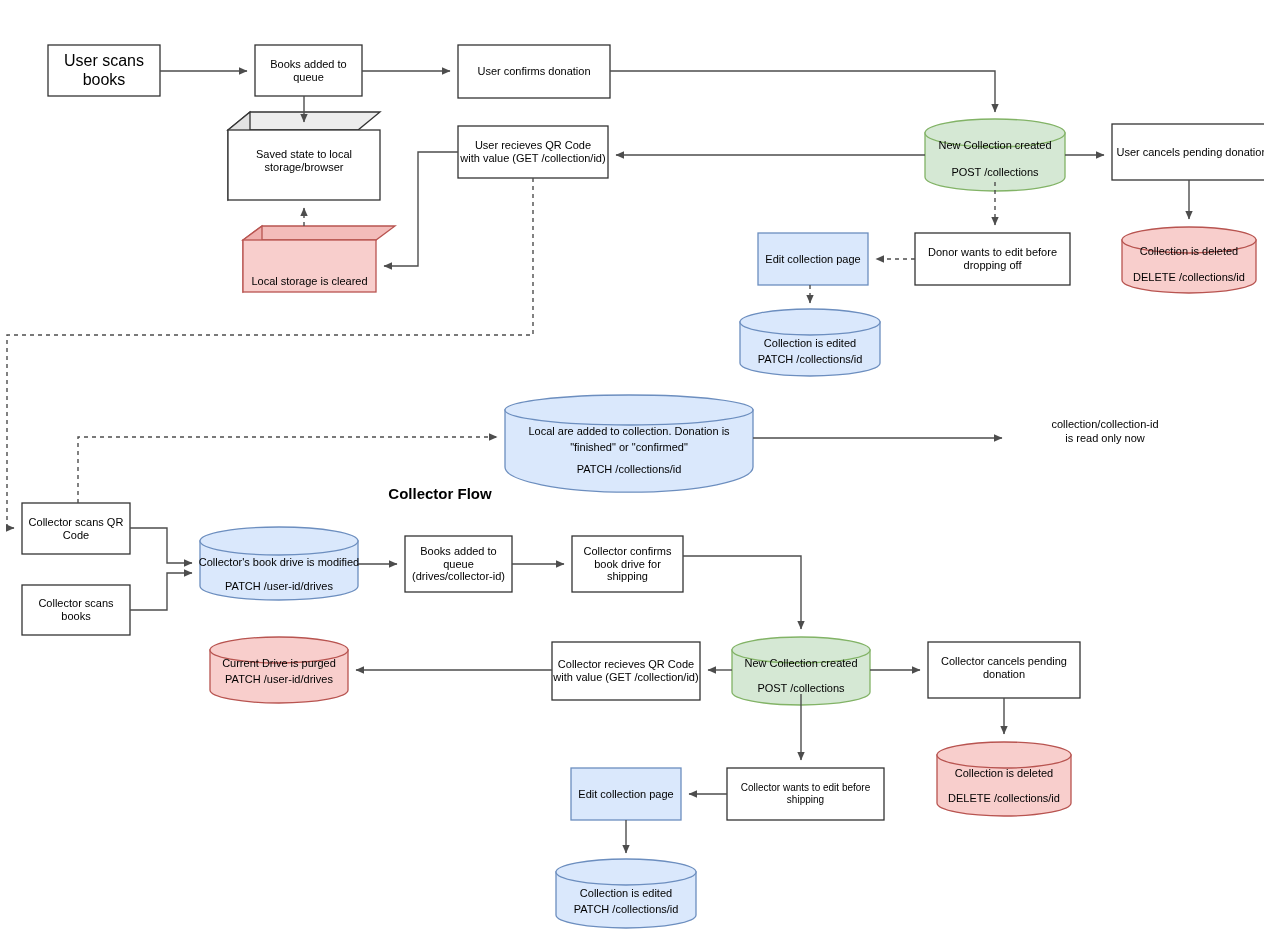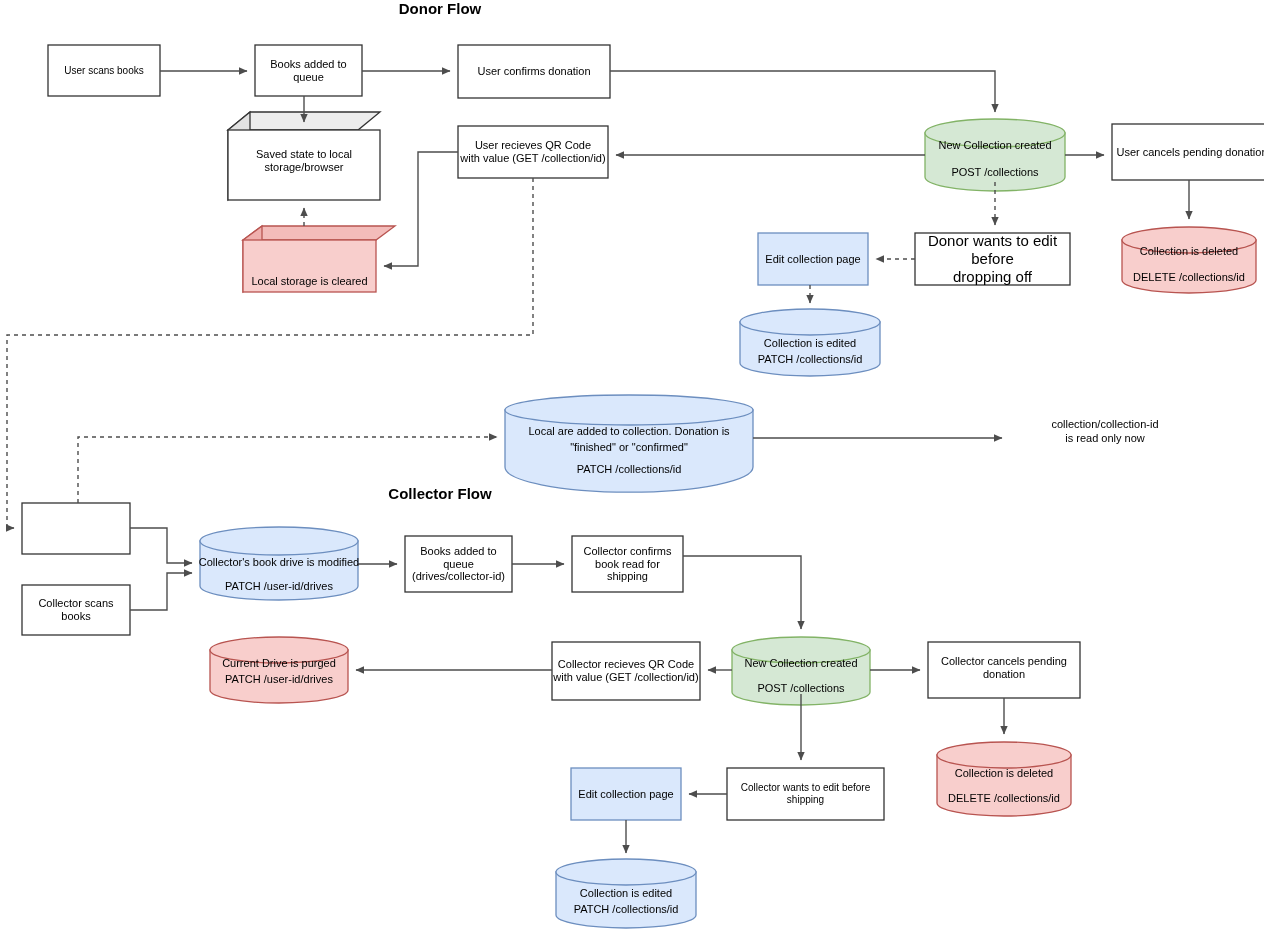--- a/index.html
+++ b/index.html
@@ -136,66 +136,67 @@
     <path class="ln" d="M683,556 L801,556 L801,629" marker-end="url(#arw)"></path>
     <path class="ln" d="M732,670 L708,670" marker-end="url(#arw)"></path>
     <path class="ln" d="M552,670 L356,670" marker-end="url(#arw)"></path>
     <path class="ln" d="M870,670 L920,670" marker-end="url(#arw)"></path>
     <path class="ln" d="M1004,698 L1004,734" marker-end="url(#arw)"></path>
     <path class="ln" d="M801,694 L801,760" marker-end="url(#arw)"></path>
     <path class="ln" d="M727,794 L689,794" marker-end="url(#arw)"></path>
     <path class="ln" d="M626,820 L626,853" marker-end="url(#arw)"></path>
   </svg>
 
-  <div class="flow-title" style="left:140px;top:0px;width:600px;">Donor Flow</div>
   <div class="flow-title" style="left:240px;top:485px;width:400px;">Collector Flow</div>
 
-  <div class="node-label" style="left:48px;top:45px;width:112px;height:51px;font-size:10px;">User scans books</div>
+  <div class="node-label" style="left:48px;top:45px;width:112px;height:51px;font-size:16px;">User scans books</div>
   <div class="node-label" style="left:255px;top:45px;width:107px;height:51px;font-size:11px;white-space:pre-line;">Books added to
 queue</div>
   <div class="node-label" style="left:458px;top:45px;width:152px;height:53px;font-size:11px;">User confirms donation</div>
   <div class="node-label" style="left:228px;top:130px;width:152px;height:61px;font-size:11px;white-space:pre-line;">Saved state to local
 storage/browser</div>
   <div class="node-label" style="left:456px;top:126px;width:154px;height:52px;font-size:11px;white-space:pre-line;">User recieves QR Code
 with value (GET /collection/id)</div>
   <div class="node-label" style="left:243px;top:240px;width:133px;height:52px;font-size:11px;margin-top:15px;">Local storage is cleared</div>
 
   <div class="node-label" style="left:925px;top:136px;width:140px;height:18px;font-size:11px;">New Collection created</div>
   <div class="node-label" style="left:925px;top:163px;width:140px;height:18px;font-size:11px;">POST /collections</div>
 
   <div class="node-label" style="left:1112px;top:124px;width:160px;height:56px;font-size:11px;">User cancels pending donation</div>
 
   <div class="node-label" style="left:1122px;top:242px;width:134px;height:18px;font-size:11px;">Collection is deleted</div>
   <div class="node-label" style="left:1122px;top:268px;width:134px;height:18px;font-size:11px;">DELETE /collections/id</div>
 
   <div class="node-label" style="left:758px;top:233px;width:110px;height:52px;font-size:11px;">Edit collection page</div>
-  <div class="node-label" style="left:915px;top:233px;width:155px;height:52px;font-size:15px;white-space:pre-line;">Donor wants to edit before
+  <div class="node-label" style="left:915px;top:233px;width:155px;height:52px;font-size:11px;white-space:pre-line;">Donor wants to edit before
 dropping off</div>
 
   <div class="node-label" style="left:740px;top:335px;width:140px;height:16px;font-size:11px;">Collection is edited</div>
   <div class="node-label" style="left:740px;top:351px;width:140px;height:16px;font-size:11px;">PATCH /collections/id</div>
 
   <div class="node-label" style="left:505px;top:423px;width:248px;height:16px;font-size:11px;">Local are added to collection. Donation is</div>
   <div class="node-label" style="left:505px;top:439px;width:248px;height:16px;font-size:11px;">"finished" or "confirmed"</div>
   <div class="node-label" style="left:505px;top:461px;width:248px;height:16px;font-size:11px;">PATCH /collections/id</div>
 
   <div class="free-label" style="left:1010px;top:418px;width:190px;white-space:pre-line;">collection/collection-id
 is read only now</div>
 
+  <div class="node-label" style="left:22px;top:503px;width:108px;height:51px;font-size:11px;white-space:pre-line;">Collector scans QR
+Code</div>
   <div class="node-label" style="left:22px;top:585px;width:108px;height:50px;font-size:11px;white-space:pre-line;">Collector scans
 books</div>
 
   <div class="node-label" style="left:198px;top:554px;width:162px;height:16px;font-size:11px;">Collector's book drive is modified</div>
   <div class="node-label" style="left:198px;top:578px;width:162px;height:16px;font-size:11px;">PATCH /user-id/drives</div>
 
   <div class="node-label" style="left:403px;top:536px;width:111px;height:56px;font-size:11px;white-space:pre-line;">Books added to
 queue
 (drives/collector-id)</div>
   <div class="node-label" style="left:572px;top:536px;width:111px;height:56px;font-size:11px;white-space:pre-line;">Collector confirms
-book read for
+book drive for
 shipping</div>
 
   <div class="node-label" style="left:210px;top:655px;width:138px;height:16px;font-size:11px;">Current Drive is purged</div>
   <div class="node-label" style="left:210px;top:671px;width:138px;height:16px;font-size:11px;">PATCH /user-id/drives</div>
 
   <div class="node-label" style="left:550px;top:642px;width:152px;height:58px;font-size:11px;white-space:pre-line;">Collector recieves QR Code
 with value (GET /collection/id)</div>
 
   <div class="node-label" style="left:732px;top:655px;width:138px;height:16px;font-size:11px;">New Collection created</div>
   <div class="node-label" style="left:732px;top:680px;width:138px;height:16px;font-size:11px;">POST /collections</div>

